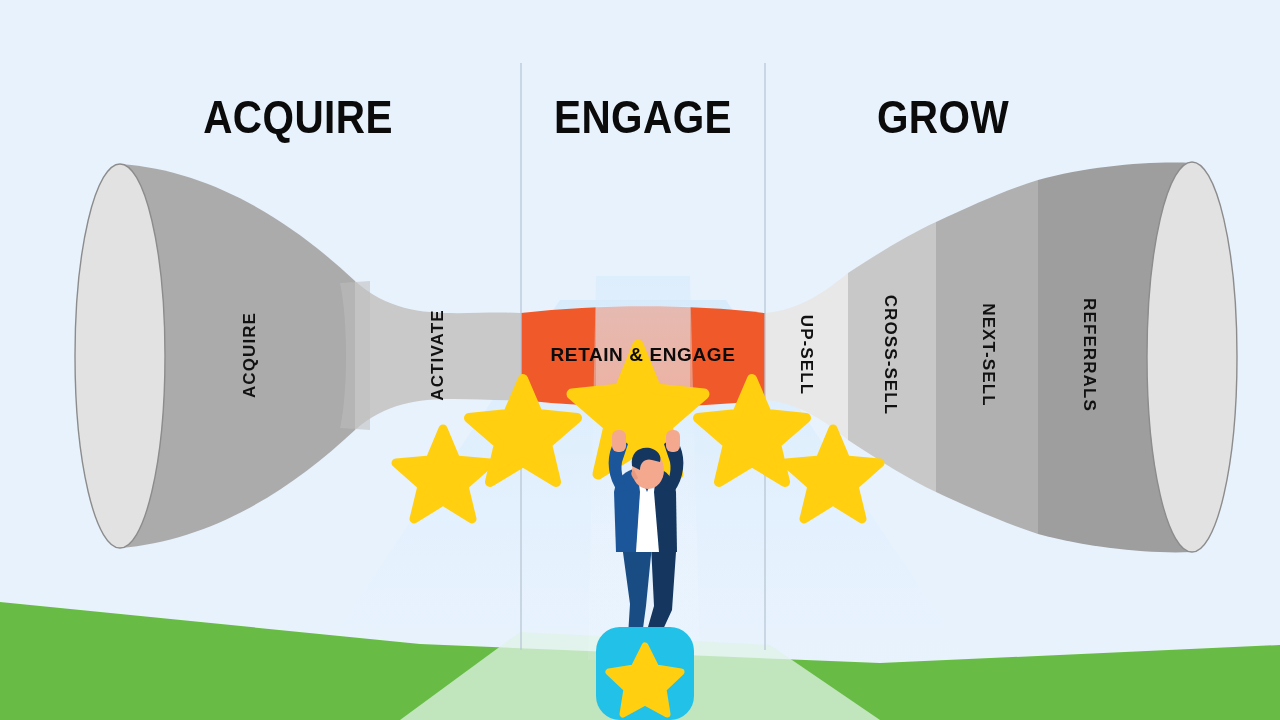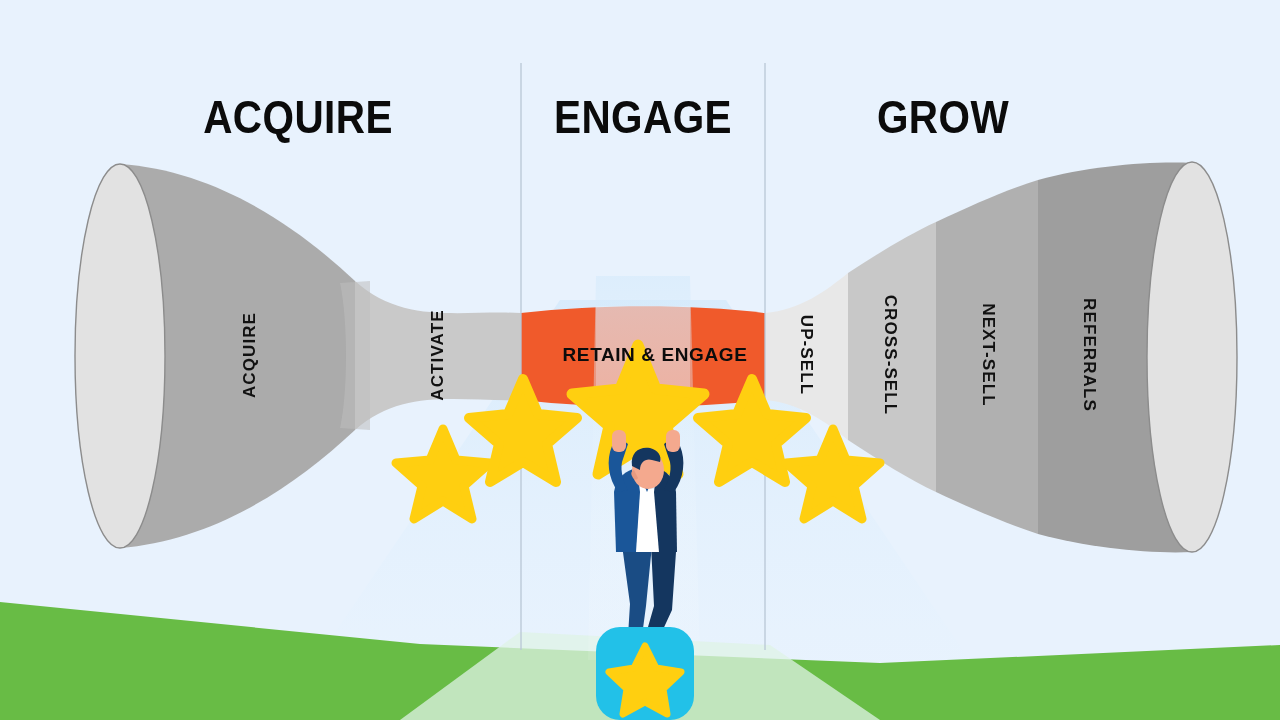--- a/index.html
+++ b/index.html
@@ -49,21 +49,20 @@
   .neck-label{
     position:absolute;
     left:643px;top:355px;
     transform:translate(-50%,-50%);
     font-weight:700;
     font-size:19px;
     letter-spacing:0.6px;
     color:#0C0C0C;
     white-space:nowrap;
     pointer-events:none;
-    margin-left:12px;
   }
 </style>
 </head>
 <body>
 
 <div id="stage">
 
   <svg id="viz" viewBox="0 0 1280 720">
     <defs>
       <linearGradient id="beamGrad" x1="0" y1="0" x2="0" y2="1">

